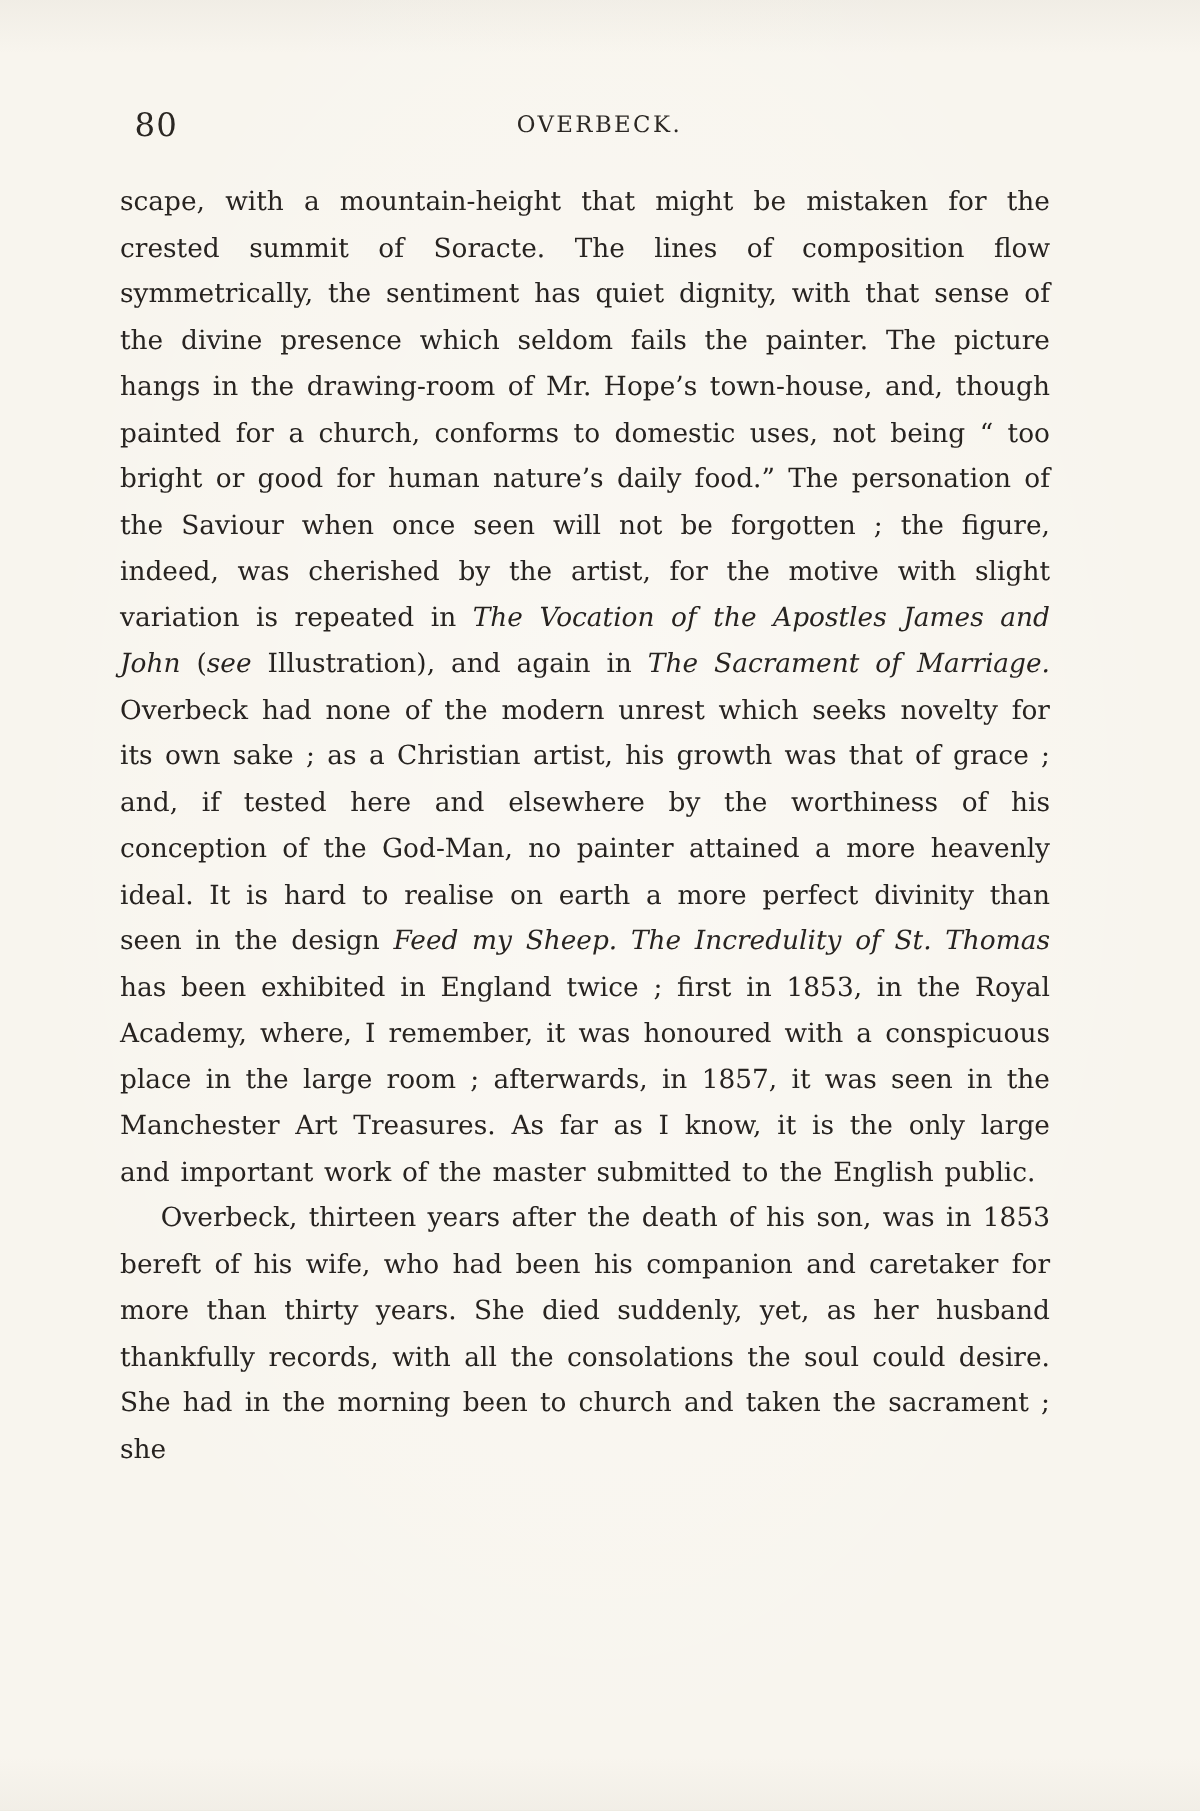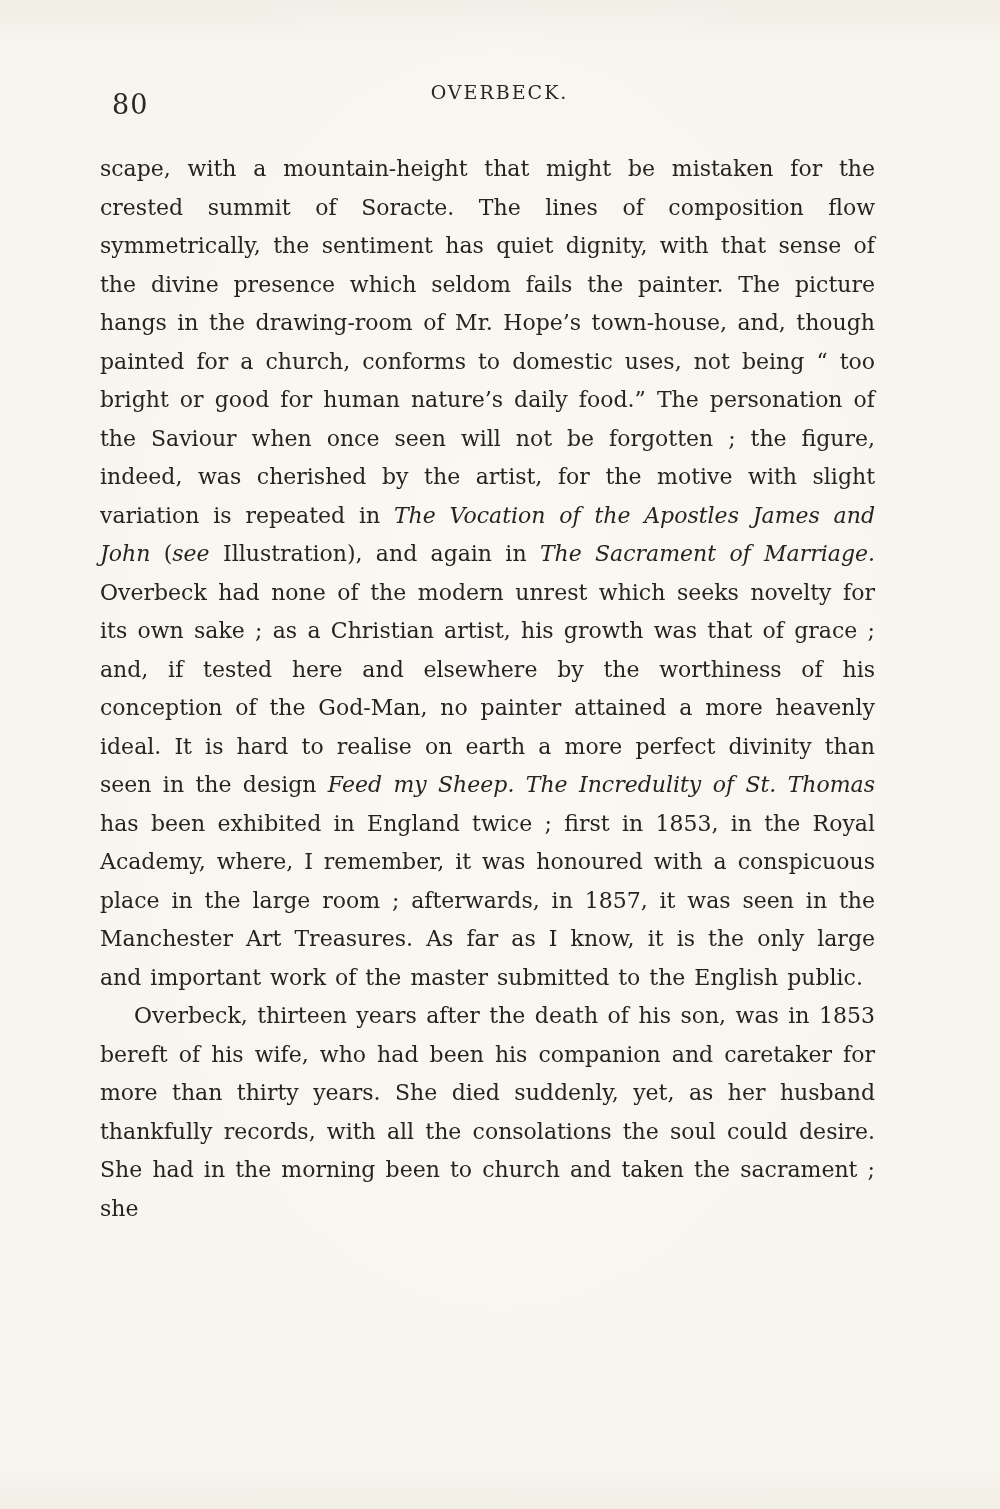--- a/index.html
+++ b/index.html
@@ -33,21 +33,21 @@
     bottom: 0;
     font-size: 27px;
     line-height: 1;
     letter-spacing: 1px;
     color: #2b2723;
   }
   .running-title {
     position: absolute;
     left: 0;
     right: 0;
-    bottom: 16px;
+    bottom: 4px;
     text-align: center;
     font-size: 19px;
     line-height: 1;
     letter-spacing: 2px;
     color: #2b2723;
   }
   .text-block {
     position: absolute;
     top: 150px;
     left: 100px;

